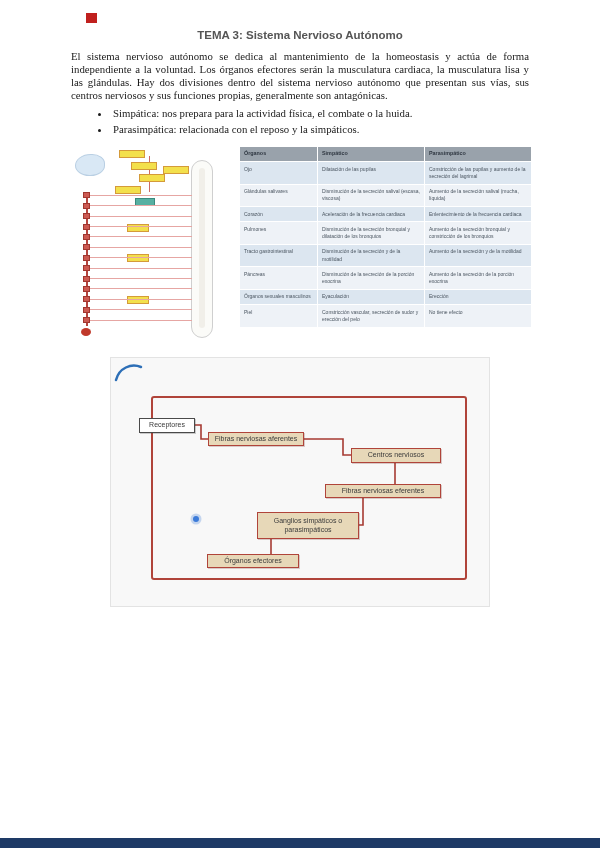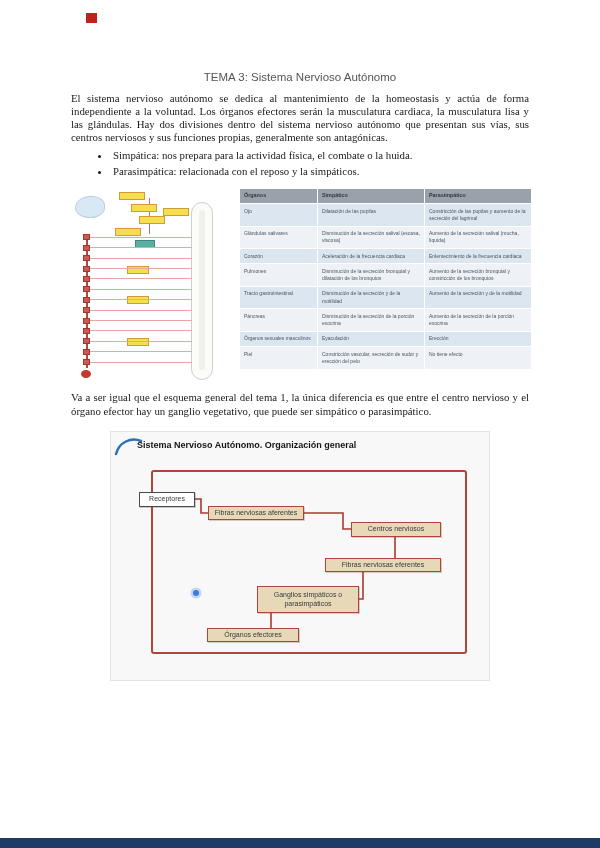--- a/index.html
+++ b/index.html
@@ -16,24 +16,24 @@
     background:#ffffff;
     font-family:"Liberation Serif",serif;
     color:#1a1a1a;
     overflow:hidden;
   }
   .logo-mark{
     position:absolute;left:86px;top:13px;width:11px;height:10px;
     background:var(--accent-red,#c0201e);
   }
   .doc-title{
-    padding-top:71px;
+    padding-top:29px;
     text-align:center;
     font-family:"Liberation Sans",sans-serif;
-    font-weight:400;
+    font-weight:700;
     font-size:11.5px;
     color:#555555;
   }
   .content{margin:0 71px;}
   .intro{
     margin-top:9px;
     font-size:10.8px;line-height:1.19;
     text-align:justify;
   }
   .bullets{
@@ -292,29 +292,27 @@
                 <td>Constricción vascular, secreción de sudor y erección del pelo</td>
                 <td>No tiene efecto</td>
               </tr>
             </tbody>
           </table>
       </div>
 
     </div>
 
 
-    <p class="section-text">Va a ser igual que el esquema general del tema 1, la única diferencia es que entre el centro nervioso y el órgano efector hay un ganglio vegetativo, que puede ser simpático o parasimpático.</p>
 
   </div>
 
   <div class="slide">
     <svg class="swoosh" width="30" height="24">
       <path d="M3 20 C6 8, 18 3, 28 7" stroke="#2d6fb7" stroke-width="2.5" fill="none" stroke-linecap="round"></path>
     </svg>
-    <div class="slide-title">Sistema Nervioso Autónomo. Organización general</div>
 
     <div class="flow-frame"></div>
 
     <svg class="connectors" width="380" height="250">
       <g stroke="#a63a32" stroke-width="1.6" fill="none">
         <path d="M84 67 L90 67 L90 81 L97 81"></path>
         <path d="M193 81 L232 81 L232 97 L240 97"></path>
         <path d="M284 105 L284 126"></path>
         <path d="M252 140 L252 167 L248 167"></path>
         <path d="M160 181 L160 196"></path>

